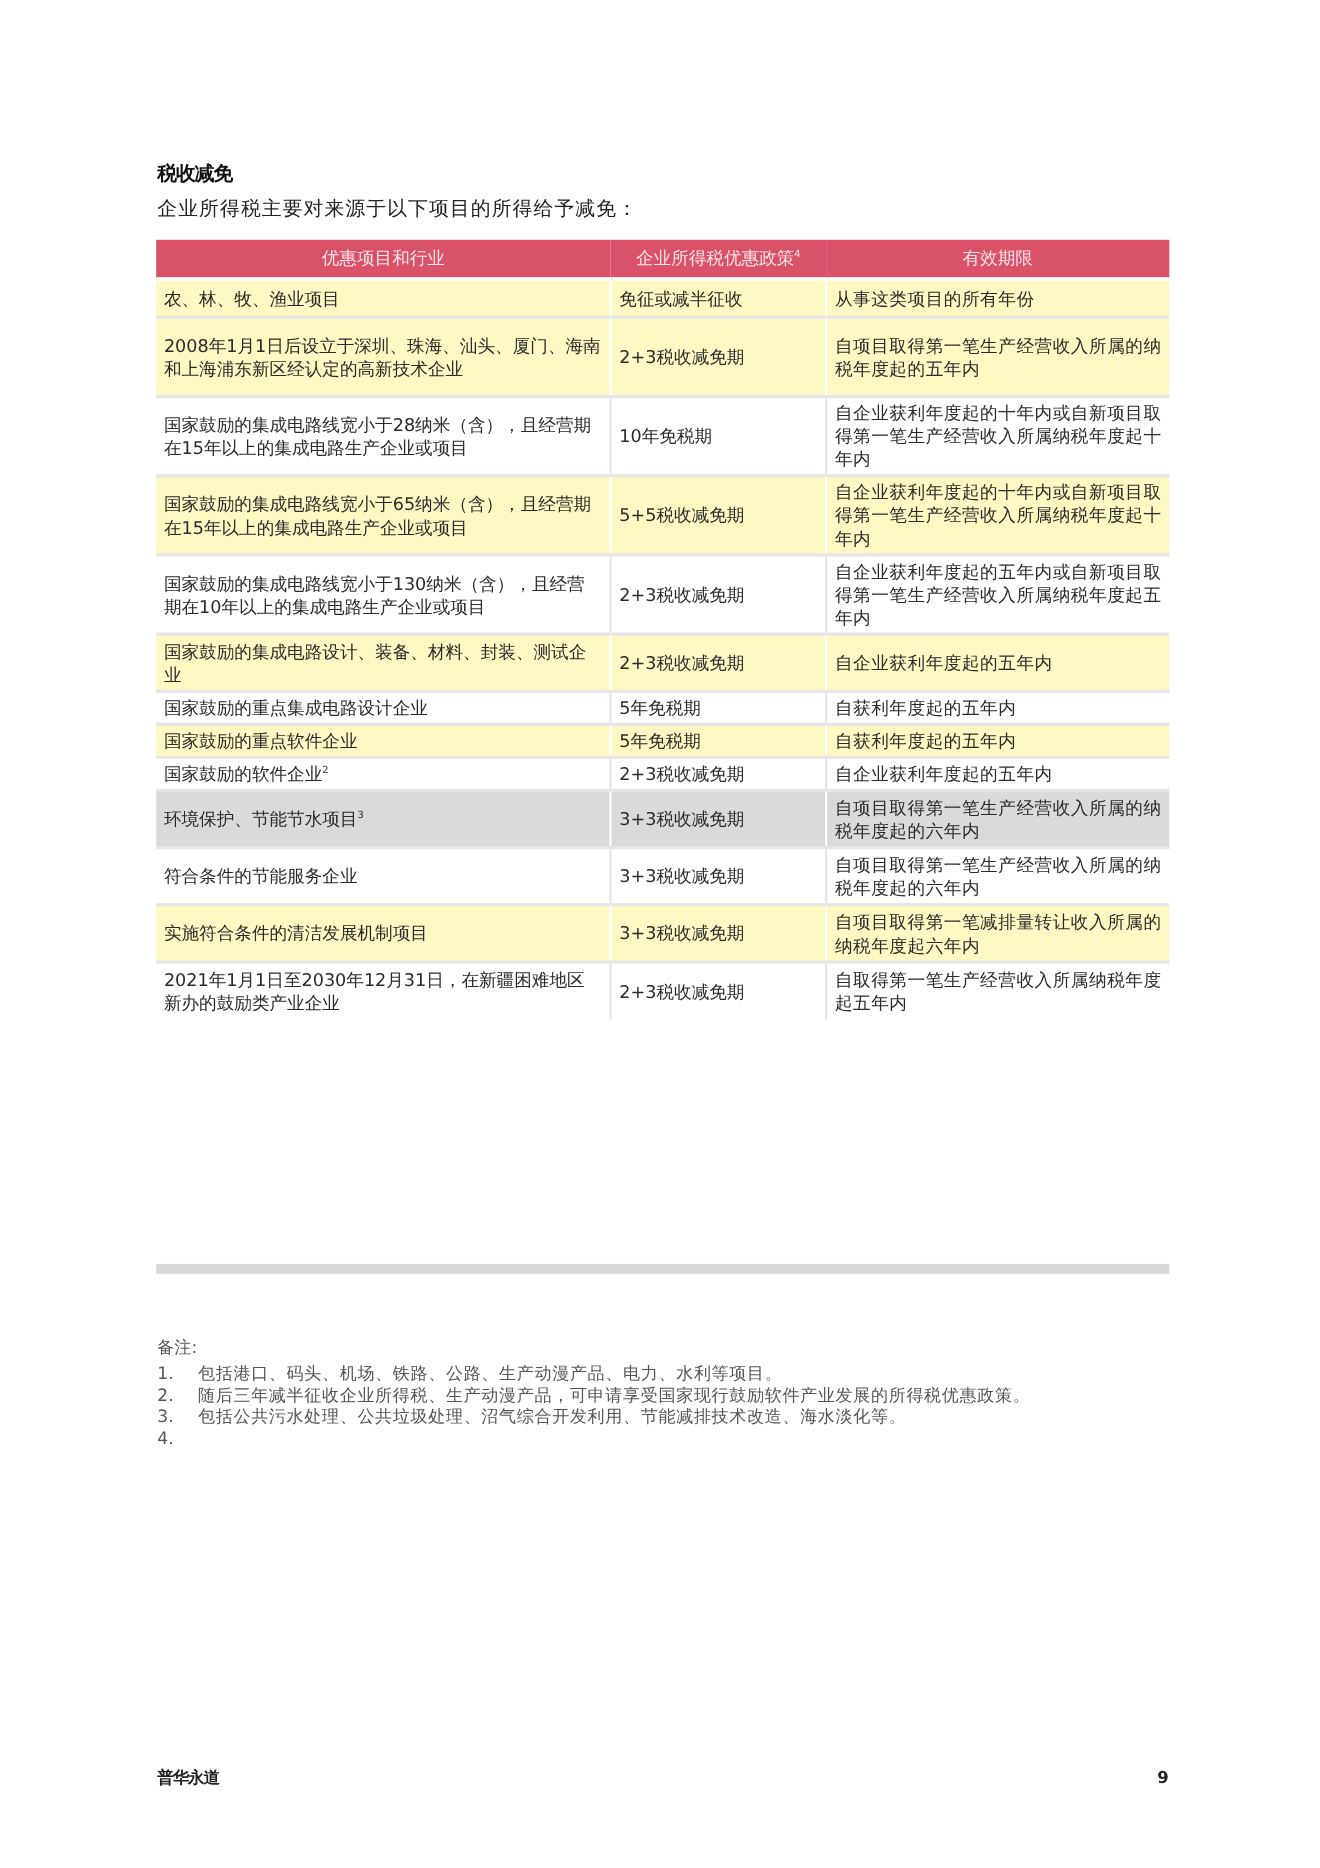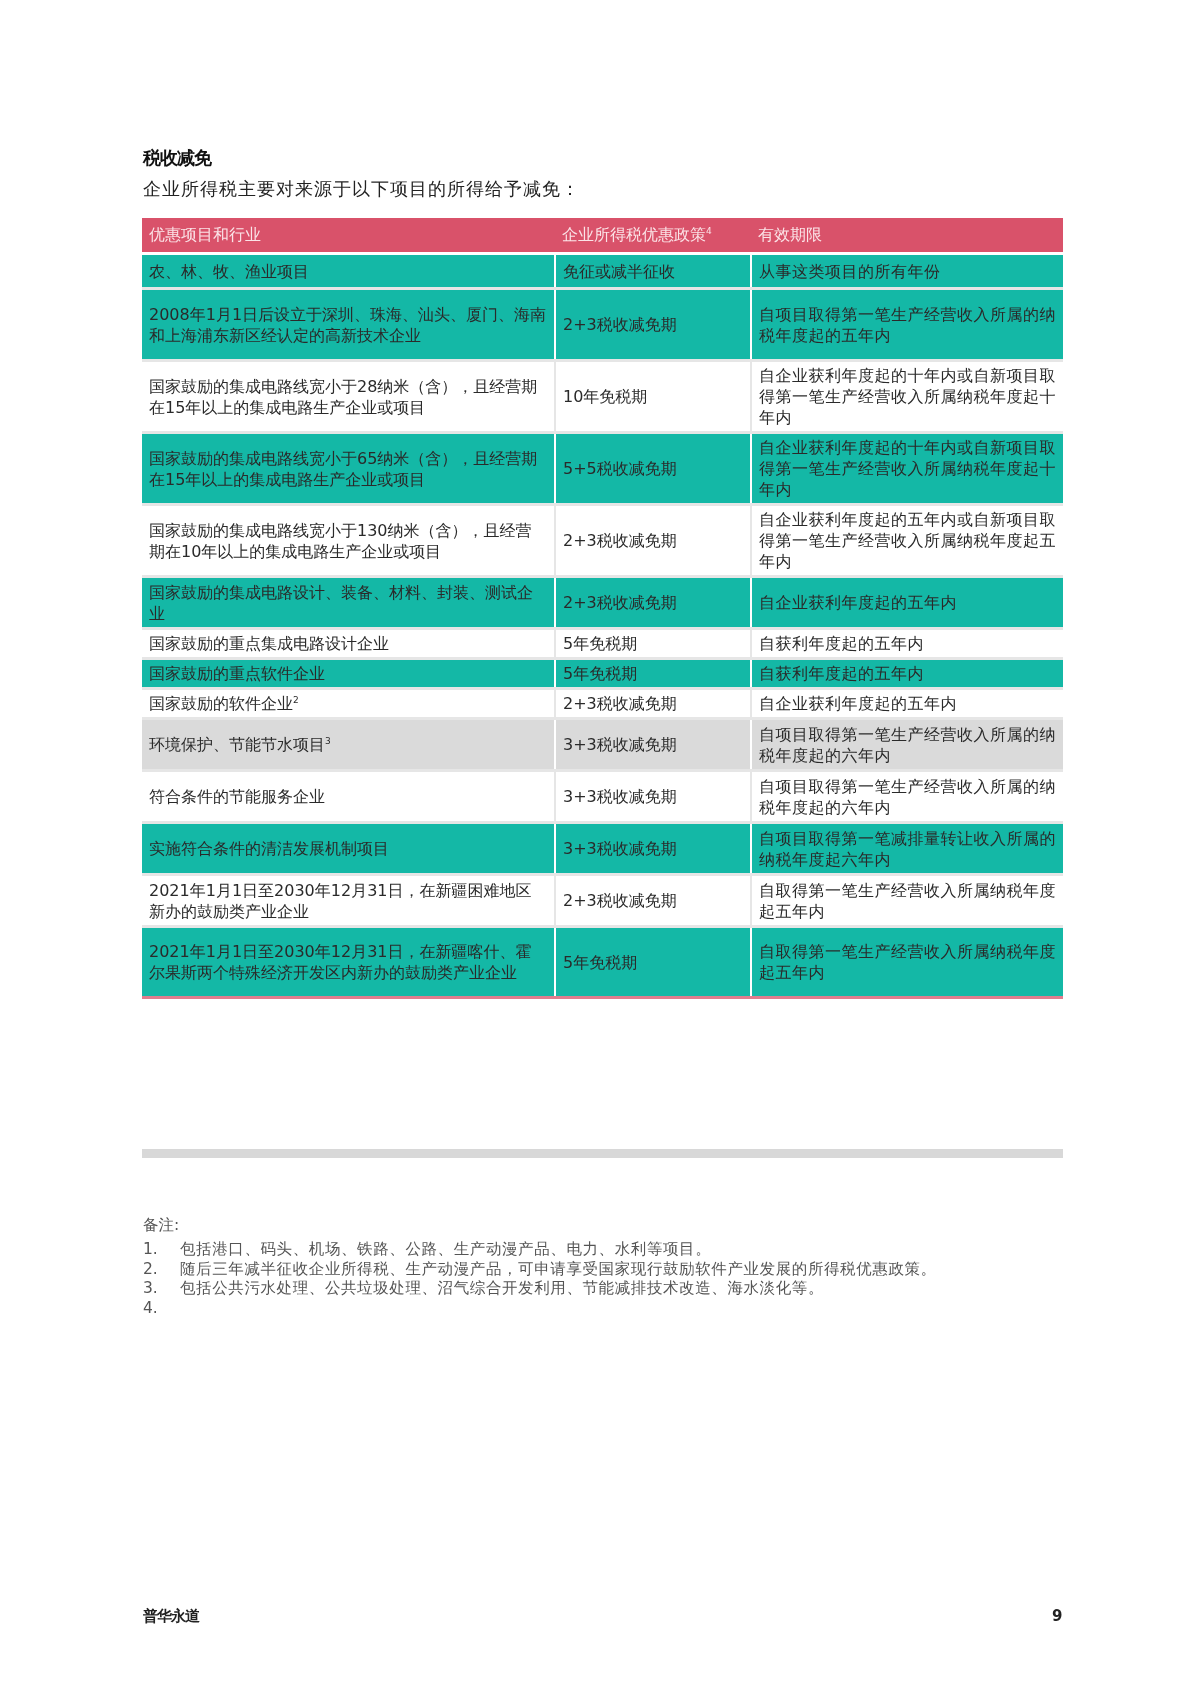--- a/index.html
+++ b/index.html
@@ -5,24 +5,24 @@
   html, body { margin: 0; padding: 0; background: #ffffff; }
   body { width: 1200px; height: 1698px; position: relative; font-family: "DejaVu Sans", "Liberation Sans", sans-serif; color: #222; overflow: hidden; }
   .page { position: absolute; left: 0; top: 0; width: 1200px; height: 1698px; padding-left: 33px; }
   .section-title { position: absolute; left: 143px; top: 146px; font-size: 18px; font-weight: bold; color: #111; letter-spacing: -1px; }
   .intro { position: absolute; left: 143px; top: 177px; font-size: 18px; color: #222; letter-spacing: 1px; }
 
   .tbl { position: absolute; left: 142px; top: 218px; width: 921px; border-collapse: collapse; table-layout: fixed; }
   .tbl col.c1 { width: 413px; }
   .tbl col.c2 { width: 196px; }
   .tbl col.c3 { width: 312px; }
-  .tbl th { background: #d9526a; color: #fbe3e7; font-weight: normal; text-align: left; font-size: 16px; height: 34px; padding: 0 7px; vertical-align: middle; }
+  .tbl th { background: #d9526a; color: #fbe3e7; font-weight: normal; text-align: center; font-size: 16px; height: 34px; padding: 0 7px; vertical-align: middle; }
   .tbl td { font-size: 16px; line-height: 21px; padding: 3px 7px; vertical-align: middle; color: #2a2a2a; border-top: 3px solid #ffffff; }
   .tbl td + td { border-left: 2px solid #ffffff; }
-  .tbl tr.gray td { background: #14b8a6; }
+  .tbl tr.gray td { background: #fef9c3; }
   .tbl tr.white td { background: #ffffff; border-top-color: #e6e6e6; }
   .tbl tr.dark td { background: #dadada; }
   .tbl tr.white td + td { border-left-color: #e6e6e6; }
   .tbl tr.after-white td { border-top-color: #e6e6e6; }
   .tbl tr.last td { border-bottom: 3px solid #e07d8e; }
   .tbl td.c3 { letter-spacing: 0.5px; margin-left: 40px; }
   sup { font-size: 9px; vertical-align: super; line-height: 0; }
 
   .sep-bar { position: absolute; left: 142px; top: 1149px; width: 921px; height: 9px; background: #d8d8d8; }
   .notes { position: absolute; left: 143px; top: 1175px; font-size: 15.5px; color: #555; margin-top: 40px; }
@@ -114,25 +114,20 @@
       <tr class="gray after-white" style="height:52px">
         <td><span>实施符合条件的清洁发展机制项目</span></td>
         <td>3+3税收减免期</td>
         <td class="c3">自项目取得第一笔减排量转让收入所属的纳税年度起六年内</td>
       </tr>
       <tr class="white" style="height:52px">
         <td><span>2021年1月1日至2030年12月31日，在新疆困难地区新办的鼓励类产业企业</span></td>
         <td>2+3税收减免期</td>
         <td class="c3">自取得第一笔生产经营收入所属纳税年度起五年内</td>
       </tr>
-      <tr class="gray after-white last" style="height:71px">
-        <td><span>2021年1月1日至2030年12月31日，在新疆喀什、霍尔果斯两个特殊经济开发区内新办的鼓励类产业企业</span></td>
-        <td>5年免税期</td>
-        <td class="c3">自取得第一笔生产经营收入所属纳税年度起五年内</td>
-      </tr>
     </tbody>
   </table>
 
   <div class="sep-bar"></div>
 
   <div class="notes">
     <div class="notes-title">备注:</div>
     <div class="note">
       <span class="note-num">1.</span>
       <span class="note-text">包括港口、码头、机场、铁路、公路、生产动漫产品、电力、水利等项目。</span>

